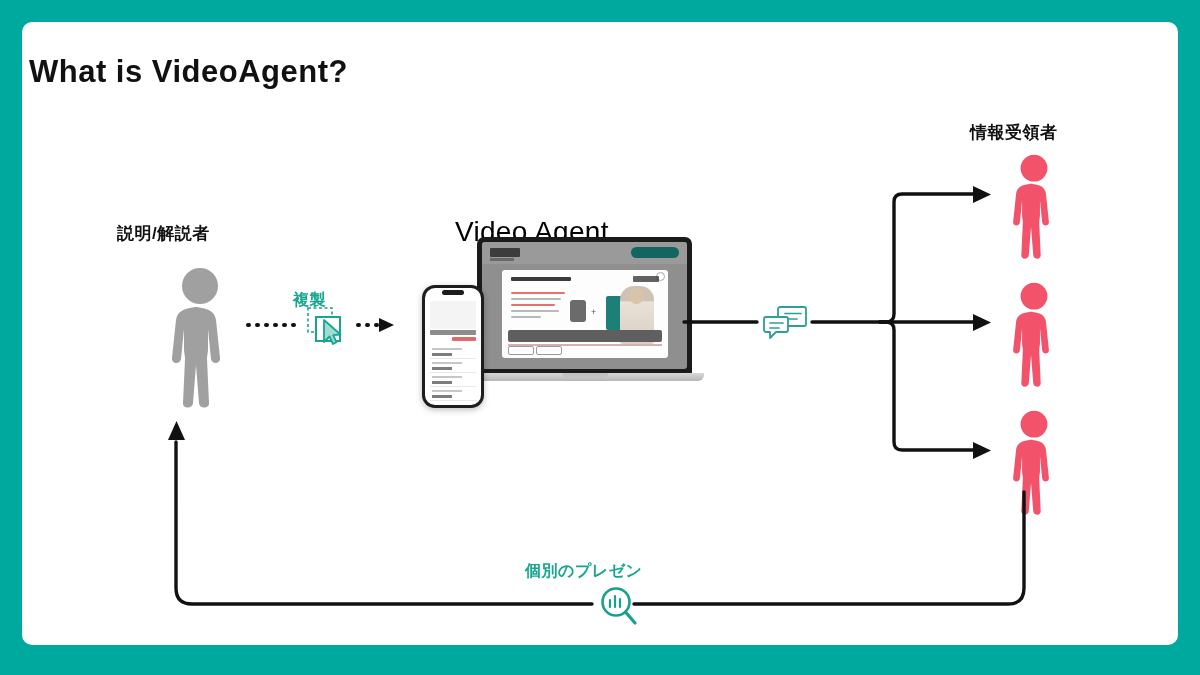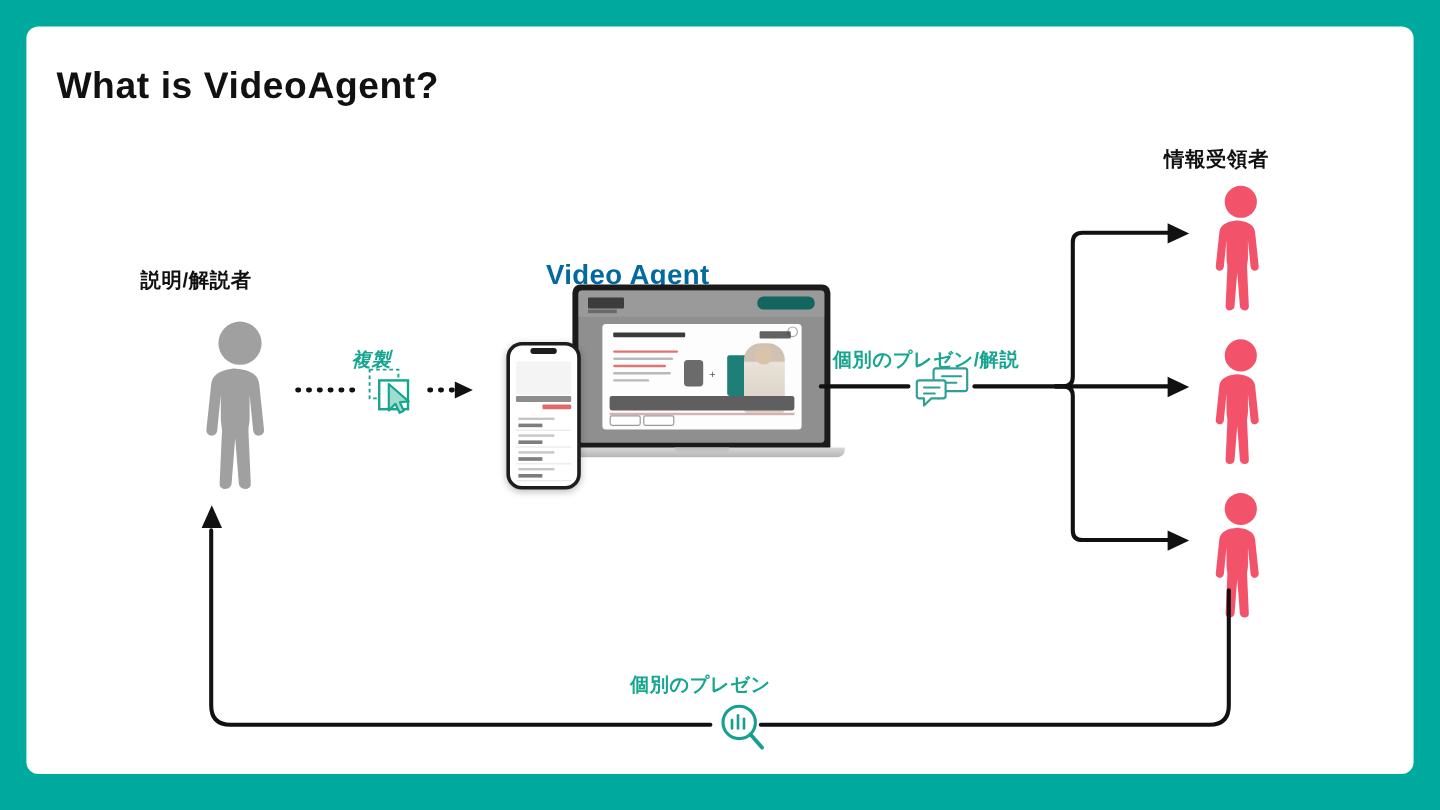--- a/index.html
+++ b/index.html
@@ -19,21 +19,21 @@
     position: absolute;
     left: 22px; top: 22px;
     width: 1156px; height: 623px;
     background: #ffffff;
     border-radius: 10px;
     overflow: hidden;
   }
   
   #title {
     position: absolute;
-    left: 25px; top: 32px;
+    left: 7px; top: 32px;
     font-size: 31px;
     font-weight: bold;
     color: #111111;
     letter-spacing: 0.5px;
     white-space: nowrap;
   }
   
   .jp-black {
     position: absolute;
     font-size: 17px;
@@ -45,23 +45,23 @@
   .jp-teal {
     position: absolute;
     font-size: 16px;
     font-weight: bold;
     color: #16a68f;
     white-space: nowrap;
     letter-spacing: 0.5px;
   }
   .hdg-dark {
     position: absolute;
-    font-size: 23px;
-    font-weight: bold;
-    color: #0369a1;
+    font-size: 28px;
+    font-weight: normal;
+    color: #000000;
     white-space: nowrap;
     letter-spacing: 0.3px;
   }
   
   .layer {
     position: absolute;
     left: 0; top: 0;
     width: 1156px; height: 623px;
     pointer-events: none;
   }
@@ -271,21 +271,21 @@
         c-16 0 -23 5 -24 13
         l-4 38 c-.6 6 8 7 9 1 l3 -30
         l0 20 c0 4 1 6 1 10
         l-2 44 c-.4 6 9.5 6 10 0
         l3 -38 l0 0 l3 38 c.5 6 10.4 6 10 0
         l-2 -44 c0 -4 1 -6 1 -10
         l0 -20 l3 30 c1 6 9.6 5 9 -1
         l-4 -38 c-1 -8 -8 -13 -24 -13 z"></path>
     </svg>
 
-    <div class="jp-teal" style="left:271px; top:268px;font-style:italic;">複製</div>
+    <div class="jp-teal" style="left:271px; top:268px;">複製</div>
 
     <svg class="layer">
       <line x1="226" y1="303" x2="272" y2="303" stroke="#111" stroke-width="4" stroke-linecap="round" stroke-dasharray="1 8"></line>
       <line x1="336" y1="303" x2="356" y2="303" stroke="#111" stroke-width="4" stroke-linecap="round" stroke-dasharray="1 8"></line>
       <path d="M357 296 L372 303 L357 310 Z" fill="#111"></path>
     </svg>
 
     <svg style="position:absolute; left:282px; top:283px;" width="48" height="44" viewBox="0 0 48 44">
       <rect x="4" y="3" width="24" height="24" fill="none" stroke="#16a68f" stroke-width="1.6" stroke-dasharray="3 2.5"></rect>
       <rect x="12" y="12" width="24" height="24" fill="#ffffff" stroke="#16a68f" stroke-width="2"></rect>
@@ -352,21 +352,20 @@
               <b></b>
             </div>
           <div class="ph-row" style="top:100px;">
               <i></i>
               <b></b>
             </div>
         </div>
       </div>
     </div>
 
-    <div class="jp-teal" style="left:672px; top:268px;">個別のプレゼン/解説</div>
 
     <svg class="layer">
 
       <line x1="662" y1="300" x2="735" y2="300" stroke="#111" stroke-width="3.4" stroke-linecap="round"></line>
       <line x1="790" y1="300" x2="858" y2="300" stroke="#111" stroke-width="3.4" stroke-linecap="round"></line>
 
       <path d="M858 300 L864 300 Q872 300 872 292 L872 180 Q872 172 880 172 L952 172" fill="none" stroke="#111" stroke-width="3.4" stroke-linecap="round"></path>
       <path d="M951 164 L969 172.5 L951 181 Z" fill="#111"></path>
 
       <line x1="858" y1="300" x2="952" y2="300" stroke="#111" stroke-width="3.4" stroke-linecap="round"></line>

